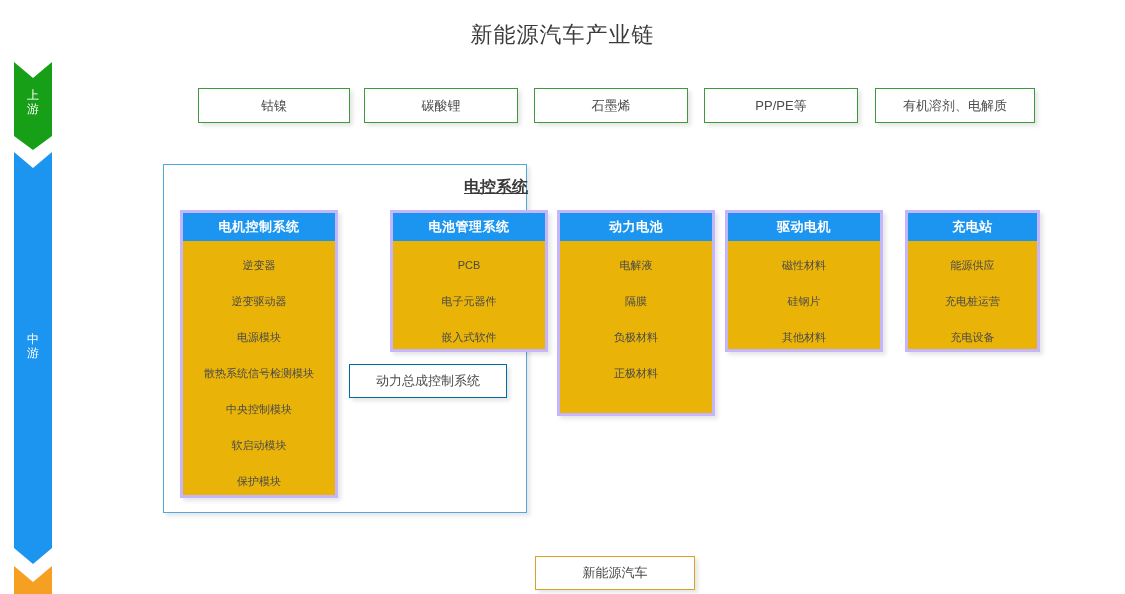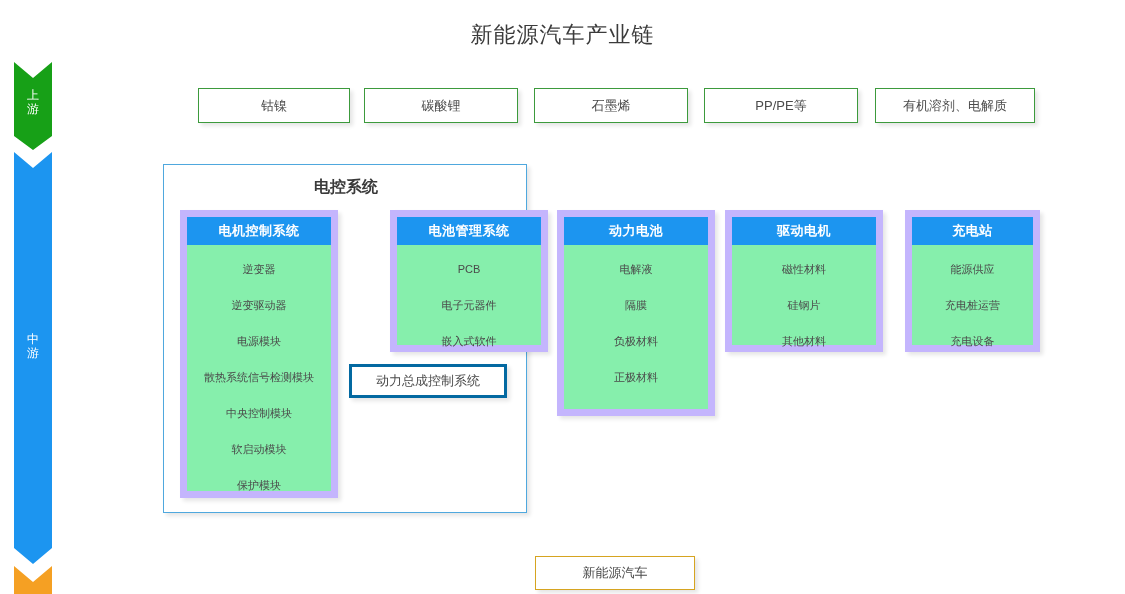--- a/index.html
+++ b/index.html
@@ -107,31 +107,32 @@
     border: 1px solid #4FA8DE;
     background: #ffffff;
     box-sizing: border-box;
     box-shadow: 3px 3px 4px rgba(0,0,0,0.10);
   }
   .ecu-panel-title {
     position: absolute;
     left: 0;
     top: 12px;
     width: 364px;
-    text-align: center;
+    text-align: right;
     font-size: 16px;
     font-weight: 700;
     color: #3a3a3a;
+    text-decoration: underline;
   }
 
   
   .card {
     position: absolute;
-    border: 7px solid #c4b5fd;
-    background: #86efac;
+    border: 3px solid #c4b5fd;
+    background: #eab308;
     box-sizing: border-box;
     box-shadow: 3px 3px 4px rgba(0,0,0,0.10);
   }
   .card-head {
     height: 28px;
     background: #1C95F0;
     color: #ffffff;
     font-size: 13px;
     font-weight: 700;
     display: flex;
@@ -147,21 +148,21 @@
     line-height: 36px;
     text-align: center;
     font-size: 11px;
     color: #4a4a4a;
     white-space: nowrap;
   }
 
   
   .plain-box {
     position: absolute;
-    border: 3px solid #0369a1;
+    border: 1px solid #0369a1;
     background: #ffffff;
     box-sizing: border-box;
     font-size: 13px;
     color: #4a4a4a;
     display: flex;
     align-items: center;
     justify-content: center;
     box-shadow: 3px 3px 4px rgba(0,0,0,0.10);
   }
 

